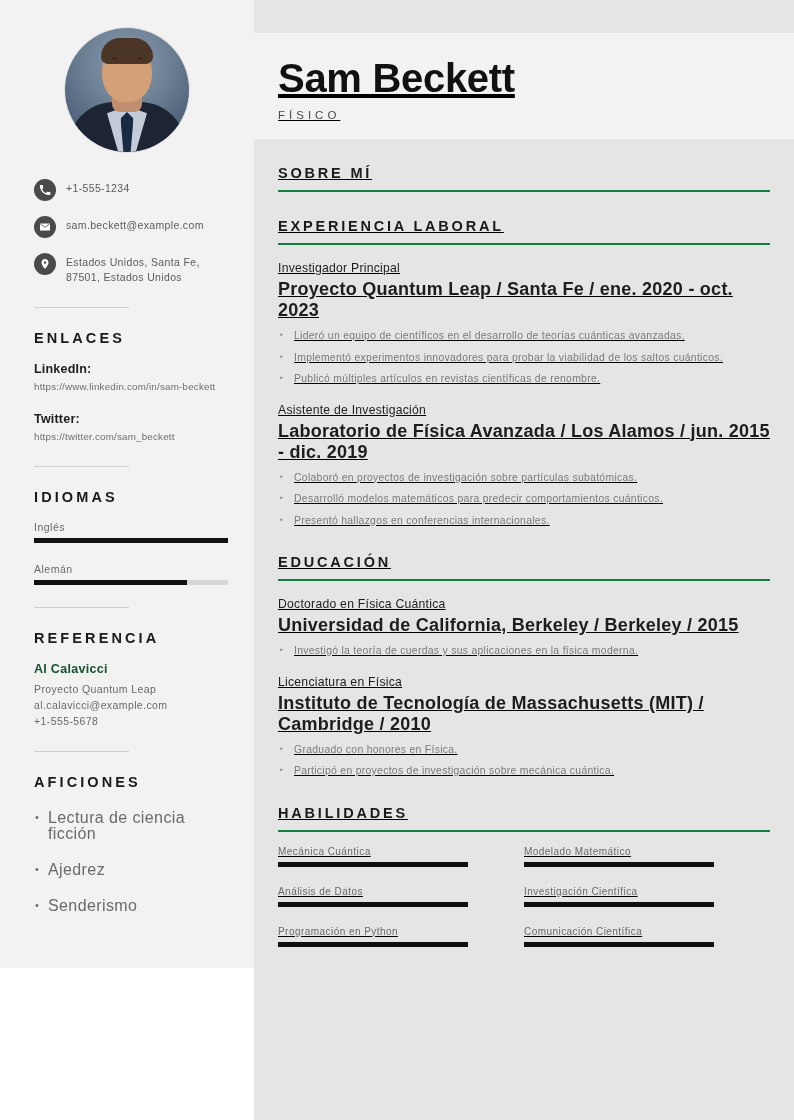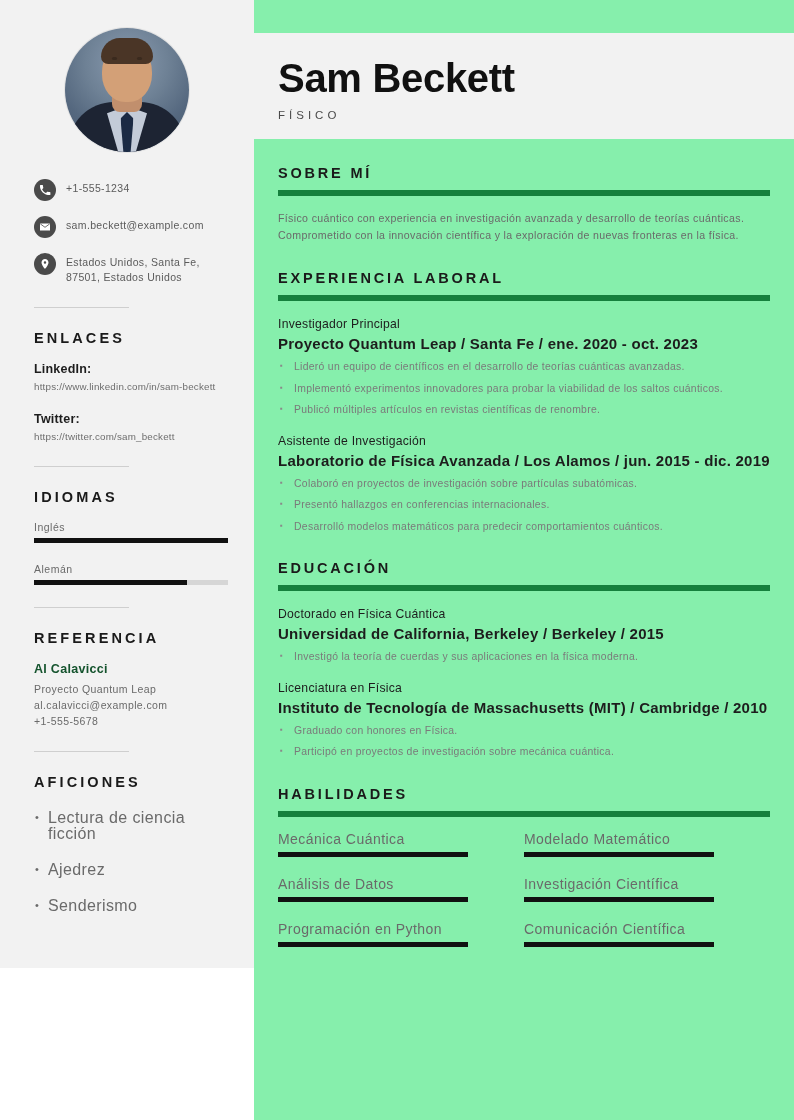--- a/index.html
+++ b/index.html
@@ -79,46 +79,46 @@
   .bar-track { height: 5px; background: #d6d6d6; width: 100%; margin-bottom: 20px; }
   .bar-fill { height: 5px; background: #111111; }
 
   .ref-name { font-size: 12.5px; font-weight: 700; color: #14532d; letter-spacing: .3px; margin-bottom: 5px; }
   .ref-line { font-size: 10.5px; color: #6a6a6a; letter-spacing: .4px; line-height: 16px; }
 
   .hobby { font-size: 16px; color: #6a6a6a; letter-spacing: .4px; line-height: 16px; margin-bottom: 18px; position: relative; padding-left: 14px; margin-top: 20px; }
   .hobby::before { content: "\2022"; position: absolute; left: 1px; top: -1px; color: #6a6a6a; font-size: 11px; }
 
   
-  .main { flex: 1; height: 1120px; position: relative; background: #86efac; }
+  .main { flex: 1; height: 1120px; position: relative; background: #e5e5e5; text-decoration: underline; }
   .name-band {
     background: #f2f2f2; padding: 22px 0 18px 24px; margin-top: 33px;
   }
   .name { font-size: 40px; font-weight: 700; color: #111; letter-spacing: -0.3px; line-height: 46px; }
   .role { font-size: 11.5px; color: #4a4a4a; letter-spacing: 4px; margin-top: 8px; }
 
   .section { padding: 0 24px 0 24px; }
   .sec-h {
     font-size: 14.5px; font-weight: 700; color: #1a1a1a; letter-spacing: 2.8px;
-    margin-top: 26px; padding-bottom: 9px; border-bottom: 6px solid #15803d;
+    margin-top: 26px; padding-bottom: 9px; border-bottom: 2px solid #15803d;
   }
   .summary { font-size: 10.6px; color: #6a6a6a; line-height: 17px; letter-spacing: .35px; margin-top: 14px; }
 
   .entry { margin-top: 16px; }
   .entry-title { font-size: 12.2px; color: #1d1d1d; letter-spacing: .25px; margin-bottom: 4px; }
-  .entry-sub { font-size: 15px; font-weight: 700; color: #1d1d1d; letter-spacing: .25px; margin-bottom: 7px; }
+  .entry-sub { font-size: 18px; font-weight: 700; color: #1d1d1d; letter-spacing: .25px; margin-bottom: 7px; }
   .bullet {
     font-size: 10.4px; color: #7a7a7a; line-height: 15.5px; letter-spacing: .3px;
     position: relative; padding-left: 16px; margin-bottom: 6px;
   }
   .bullet::before { content: "\25AA"; position: absolute; left: 2px; top: -1px; font-size: 8px; color: #8a8a8a; }
 
   .skills { display: flex; flex-wrap: wrap; margin-top: 14px; }
   .skill { width: 50%; margin-bottom: 19px; padding-right: 56px; }
-  .skill-name { font-size: 14px; color: #6a6a6a; letter-spacing: .45px; margin-bottom: 5px; }
+  .skill-name { font-size: 10px; color: #6a6a6a; letter-spacing: .45px; margin-bottom: 5px; }
   .skill-track { height: 5px; background: #d6d6d6; width: 100%; }
   .skill-fill { height: 5px; background: #111111; }
 </style>
 </head>
 <body>
 
 <div class="page">
 
   <aside class="sidebar">
 
@@ -213,40 +213,39 @@
 
   <main class="main">
 
     <div class="name-band">
       <div class="name">Sam Beckett</div>
       <div class="role">FÍSICO</div>
     </div>
 
     <div class="section">
       <div class="sec-h">SOBRE MÍ</div>
-      <div class="summary">Físico cuántico con experiencia en investigación avanzada y desarrollo de teorías cuánticas. Comprometido con la innovación científica y la exploración de nuevas fronteras en la física.</div>
     </div>
 
     <div class="section">
       <div class="sec-h">EXPERIENCIA LABORAL</div>
 
       <div class="entry">
         <div class="entry-title">Investigador Principal</div>
         <div class="entry-sub">Proyecto Quantum Leap / Santa Fe / ene. 2020 - oct. 2023</div>
         <div class="bullet">Lideró un equipo de científicos en el desarrollo de teorías cuánticas avanzadas.</div>
         <div class="bullet">Implementó experimentos innovadores para probar la viabilidad de los saltos cuánticos.</div>
         <div class="bullet">Publicó múltiples artículos en revistas científicas de renombre.</div>
       </div>
 
       <div class="entry">
         <div class="entry-title">Asistente de Investigación</div>
         <div class="entry-sub">Laboratorio de Física Avanzada / Los Alamos / jun. 2015 - dic. 2019</div>
         <div class="bullet">Colaboró en proyectos de investigación sobre partículas subatómicas.</div>
+        <div class="bullet">Desarrolló modelos matemáticos para predecir comportamientos cuánticos.</div>
         <div class="bullet">Presentó hallazgos en conferencias internacionales.</div>
-        <div class="bullet">Desarrolló modelos matemáticos para predecir comportamientos cuánticos.</div>
       </div>
     </div>
 
     <div class="section">
       <div class="sec-h">EDUCACIÓN</div>
 
       <div class="entry">
         <div class="entry-title">Doctorado en Física Cuántica</div>
         <div class="entry-sub">Universidad de California, Berkeley / Berkeley / 2015</div>
         <div class="bullet">Investigó la teoría de cuerdas y sus aplicaciones en la física moderna.</div>

